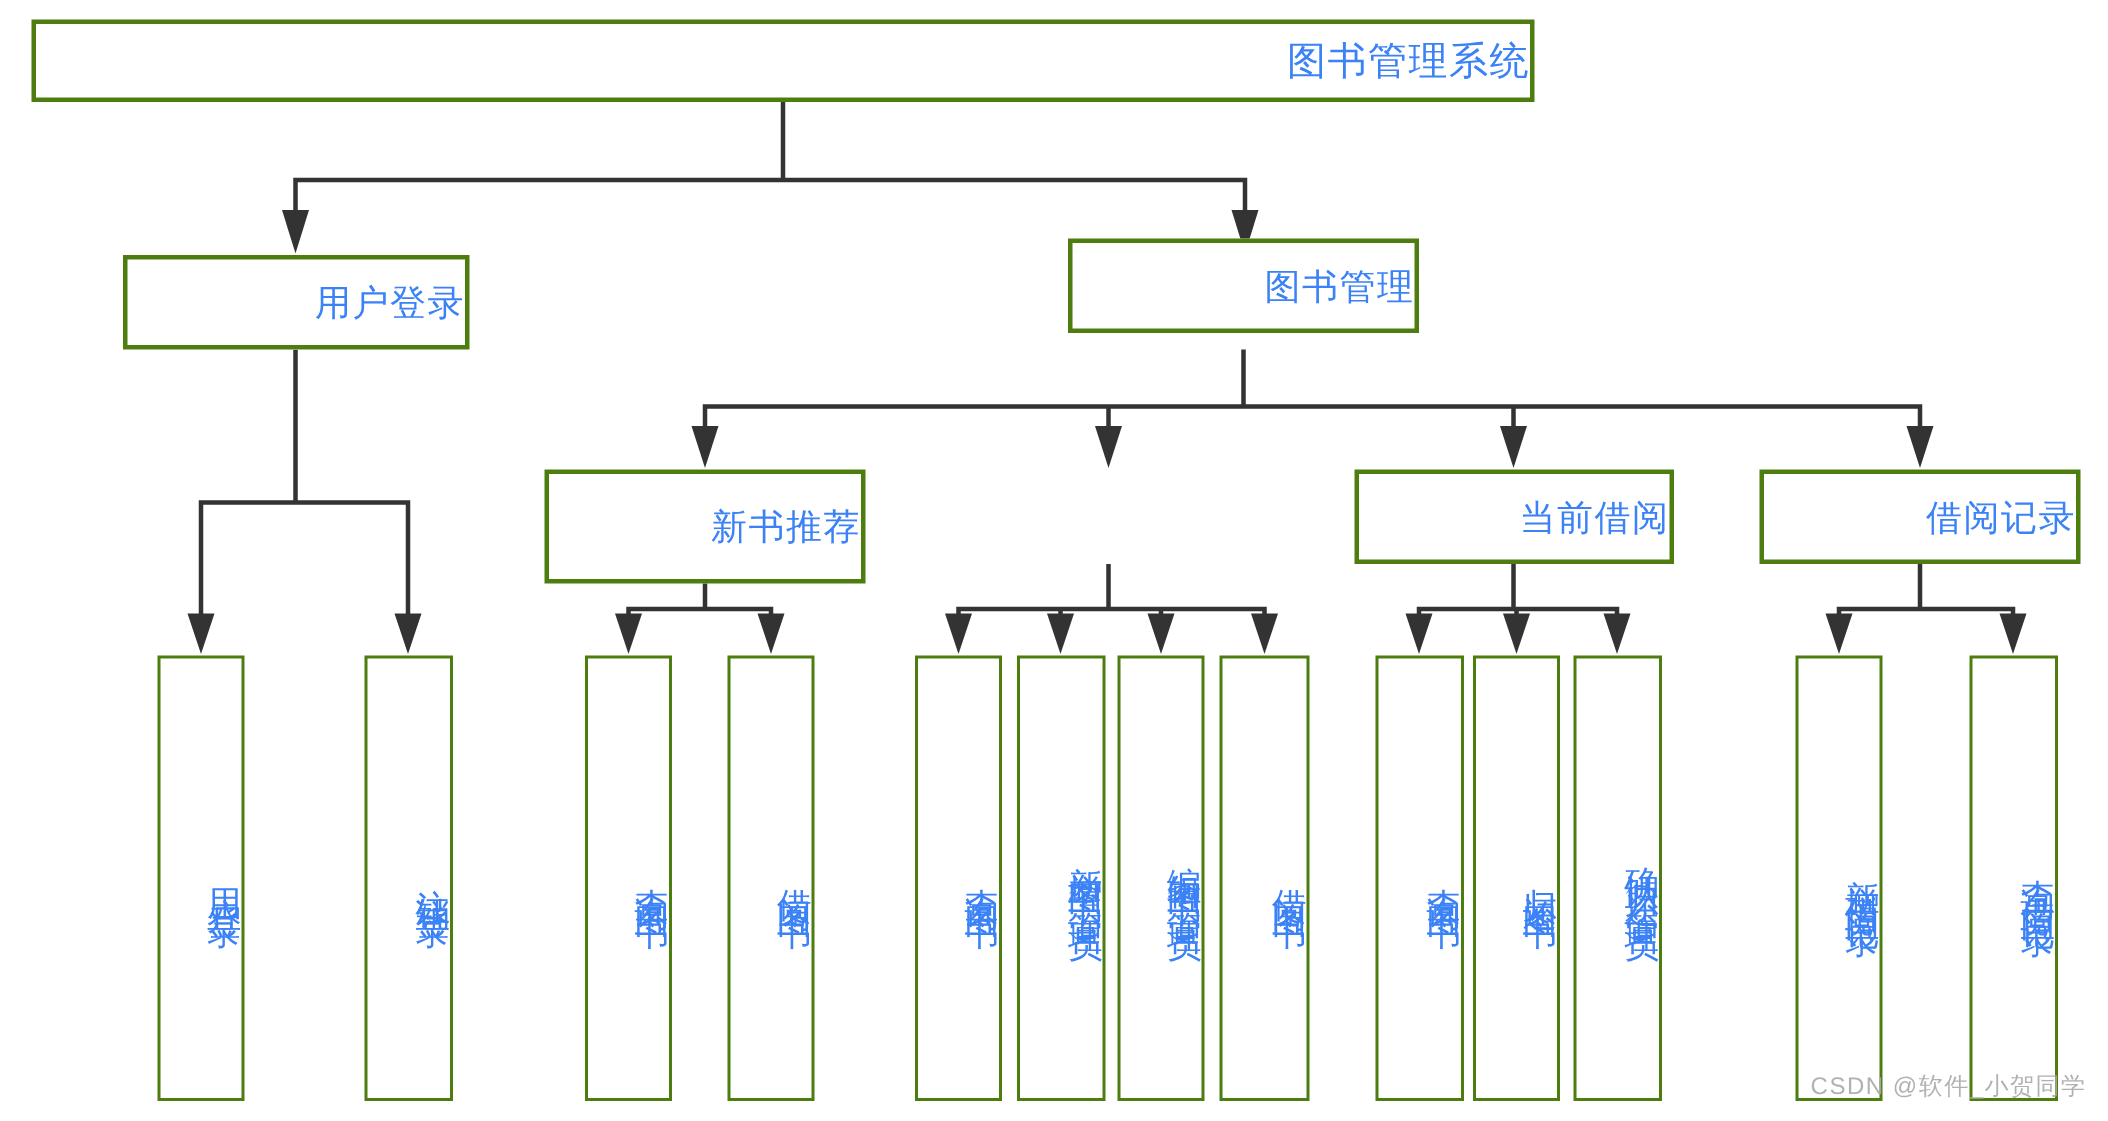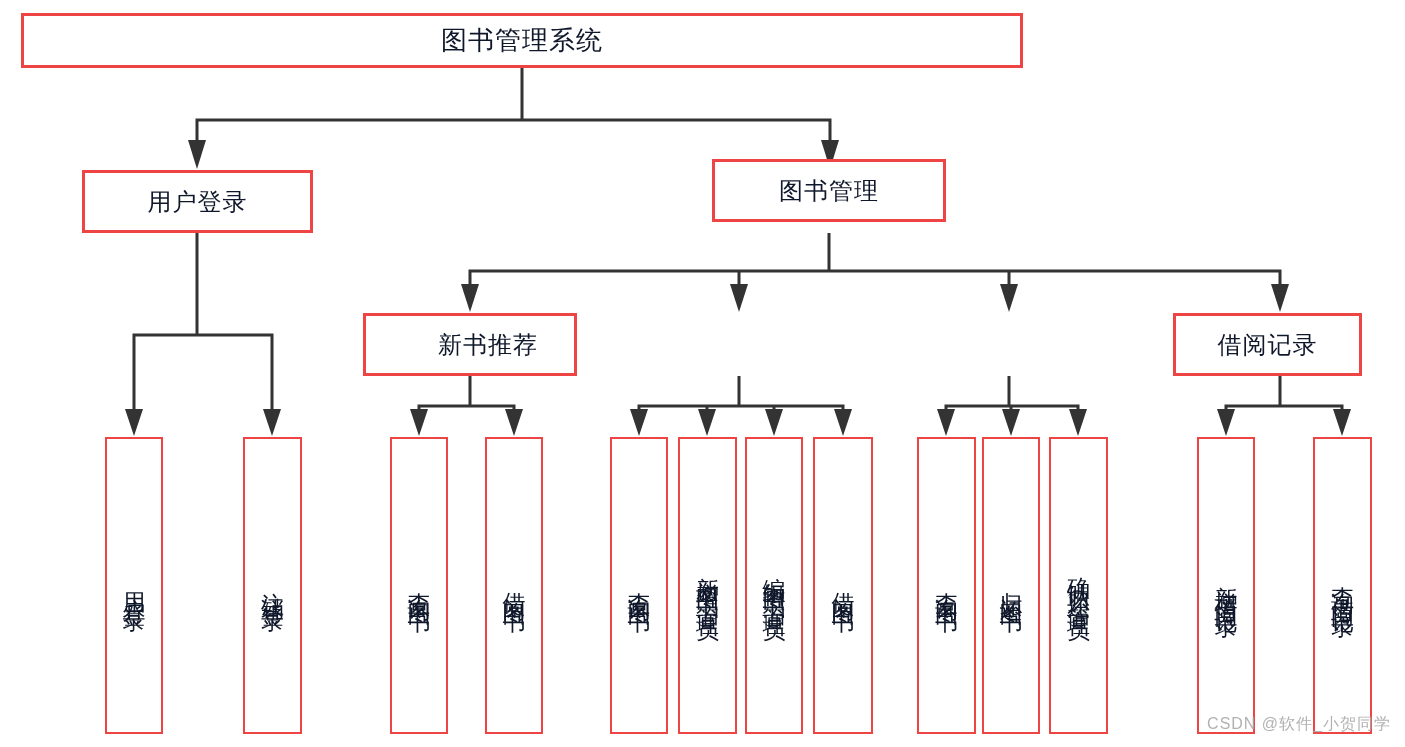--- a/index.html
+++ b/index.html
@@ -18,26 +18,26 @@
   #connector-svg {
     position: absolute;
     left: 0;
     top: 0;
     z-index: 1;
   }
   .node {
     position: absolute;
     box-sizing: border-box;
     background: #ffffff;
-    border: 3px solid #ef4444;
+    border: 3px solid #4d7c0f;
     display: flex;
     align-items: center;
-    justify-content: center;
+    justify-content: flex-end;
     z-index: 2;
-    color: #0f172a;
+    color: #3b82f6;
   }
   .node .lbl {
     white-space: nowrap;
     letter-spacing: 1px;
   }
   .root-node .lbl { font-size: 26px; }
   .mid-node .lbl  { font-size: 24px; }
   .leaf-node {
     border-width: 2px;
   }
@@ -46,24 +46,24 @@
     text-orientation: mixed;
     font-size: 23px;
     letter-spacing: 6px;
     line-height: 1;
     white-space: nowrap;
   }
   
   #n-root  { left: 21px;   top: 13px;  width: 1002px; height: 55px; }
   #n-l2a   { left: 82px;   top: 170px; width: 231px;  height: 63px; }
   #n-l2b   { left: 712px;  top: 159px; width: 234px;  height: 63px; }
-  #n-l3a   { left: 363px;  top: 313px; width: 214px;  height: 63px; padding-left: 36px; }
+  #n-l3a   { left: 363px;  top: 313px; width: 214px;  height: 76px; padding-left: 36px; }
   #n-l3b   { left: 632px;  top: 313px; width: 214px;  height: 63px; }
   #n-l3c   { left: 903px;  top: 313px; width: 213px;  height: 63px; }
-  #n-l3d   { left: 1173px; top: 313px; width: 189px;  height: 63px; }
+  #n-l3d   { left: 1173px; top: 313px; width: 214px;  height: 63px; }
   .leaf-node { top: 437px; height: 297px; }
   #n-leaf0  { left: 105px;  width: 58px; }
   #n-leaf1  { left: 243px;  width: 59px; }
   #n-leaf2  { left: 390px;  width: 58px; }
   #n-leaf3  { left: 485px;  width: 58px; }
   #n-leaf4  { left: 610px;  width: 58px; }
   #n-leaf5  { left: 678px;  width: 59px; }
   #n-leaf6  { left: 745px;  width: 58px; }
   #n-leaf7  { left: 813px;  width: 60px; }
   #n-leaf8  { left: 917px;  width: 59px; }
@@ -138,20 +138,23 @@
   <div class="node mid-node" id="n-l2a">
     <span class="lbl">用户登录</span>
   </div>
   <div class="node mid-node" id="n-l2b">
     <span class="lbl">图书管理</span>
   </div>
 
   <div class="node mid-node" id="n-l3a">
     <span class="lbl">新书推荐</span>
   </div>
+  <div class="node mid-node" id="n-l3c">
+    <span class="lbl">当前借阅</span>
+  </div>
   <div class="node mid-node" id="n-l3d">
     <span class="lbl">借阅记录</span>
   </div>
 
   <div class="node leaf-node" id="n-leaf0">
     <span class="lbl">用户登录</span>
   </div>
   <div class="node leaf-node" id="n-leaf1">
     <span class="lbl">注销登录</span>
   </div>

